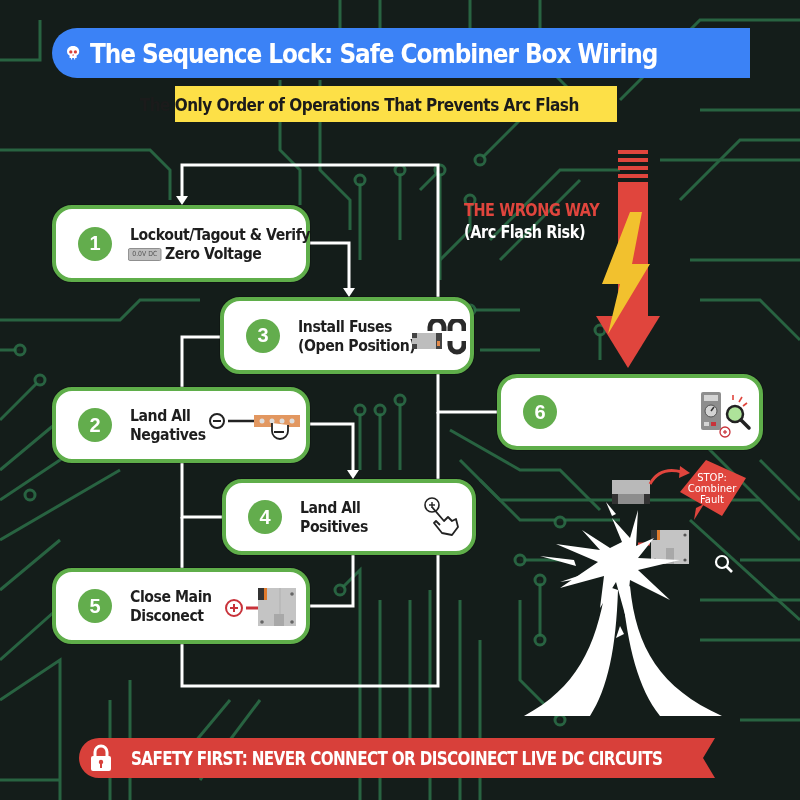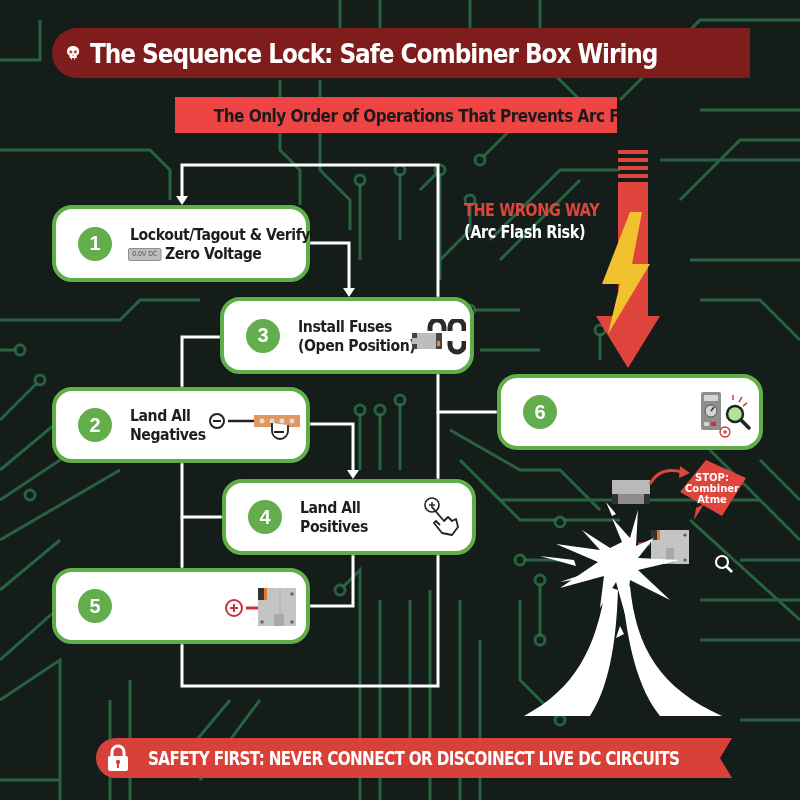--- a/index.html
+++ b/index.html
@@ -8,38 +8,38 @@
     background: #141d1a;
     font-family: "Liberation Sans", "DejaVu Sans", sans-serif;
     position: relative;
   }
   .bg-circuit { position: absolute; left: 0; top: 0; width: 800px; height: 800px; z-index: 0; }
   .connectors { position: absolute; left: 0; top: 0; width: 800px; height: 800px; z-index: 1; }
   .layer { position: absolute; z-index: 2; }
 
   .title-banner {
     left: 52px; top: 28px; width: 698px; height: 50px;
-    background: #7f1d1d;
+    background: #3b82f6;
     border-radius: 25px 0 0 25px;
     display: flex; align-items: center;
     padding-left: 14px;
   }
   .title-banner .skull { width: 28px; height: 30px; margin-right: 10px; }
   .title-text {
     color: #ffffff; font-weight: bold; font-size: 27px;
     font-family: "DejaVu Sans", sans-serif;
     letter-spacing: -1.2px;
     transform: scaleX(0.86); transform-origin: left center;
     white-space: nowrap;
   }
 
   .subtitle-box {
-    left: 175px; top: 97px; width: 442px; height: 36px;
-    background: #ef4444;
-    display: flex; align-items: center; justify-content: flex-start;
+    left: 175px; top: 86px; width: 442px; height: 36px;
+    background: #fde047;
+    display: flex; align-items: center; justify-content: flex-end;
   }
   .subtitle-text {
     color: #1b1b1b; font-weight: bold; font-size: 18px;
     font-family: "DejaVu Sans", sans-serif;
     letter-spacing: -0.6px;
     transform: scaleX(0.85);
     white-space: nowrap;
   }
 
   .step {
@@ -93,27 +93,27 @@
     font-family: "DejaVu Sans", sans-serif;
     transform: scaleX(0.85); white-space: nowrap; letter-spacing: -0.5px;
     margin-top: 2px;
   }
 
   .stop-sign {
     left: 676px; top: 458px; width: 72px; height: 64px;
   }
   .stop-text {
     position: absolute; left: 0; top: 14px; width: 100%;
-    text-align: center; color: #ffffff; font-weight: bold;
+    text-align: center; color: #ffffff; font-weight: normal;
     font-size: 10px; line-height: 11px;
     font-family: "DejaVu Sans", sans-serif;
   }
 
   .footer-banner {
-    left: 96px; top: 738px; width: 636px; height: 32px;
+    left: 79px; top: 738px; width: 636px; height: 32px;
     display: flex; align-items: center;
   }
   .footer-bg { position: absolute; left: 0; top: 0; }
   .footer-lock { position: absolute; left: 10px; top: 6px; width: 24px; height: 28px; }
   .footer-text {
     position: absolute; left: 52px; top: 9px;
     color: #ffffff; font-weight: bold; font-size: 19px;
     font-family: "DejaVu Sans", sans-serif;
     letter-spacing: -0.8px;
     transform: scaleX(0.80); transform-origin: left center;
@@ -309,20 +309,24 @@
   <svg class="step-icon" style="left:196px; top:12px; width:40px; height:44px;" viewBox="0 0 40 44">
     <circle cx="10" cy="10" r="7" fill="none" stroke="#222" stroke-width="1.6"></circle>
     <line x1="7" y1="10" x2="13" y2="10" stroke="#222" stroke-width="1.4"></line>
     <line x1="10" y1="7" x2="10" y2="13" stroke="#222" stroke-width="1.4"></line>
     <path d="M10 12 L22 26 L26 22 L30 26 L34 24 L36 32 L30 40 L20 38 L12 28 L14 26 L18 30" fill="none" stroke="#222" stroke-width="1.8" stroke-linejoin="round"></path>
   </svg>
 </div>
 
 <div class="layer step s5">
   <div class="step-num">5</div>
+  <div class="step-text">
+    <span class="line">Close Main</span>
+    <span class="line">Disconect</span>
+  </div>
   <svg class="step-icon" style="left:168px; top:10px; width:80px; height:52px;" viewBox="0 0 80 52">
     <circle cx="10" cy="26" r="8" fill="none" stroke="#c8323a" stroke-width="2"></circle>
     <line x1="6" y1="26" x2="14" y2="26" stroke="#c8323a" stroke-width="2"></line>
     <line x1="10" y1="22" x2="10" y2="30" stroke="#c8323a" stroke-width="2"></line>
     <line x1="22" y1="26" x2="34" y2="26" stroke="#c8323a" stroke-width="3"></line>
     <rect x="34" y="6" width="38" height="38" fill="#c4c4c4"></rect>
     <rect x="34" y="6" width="8" height="12" fill="#333"></rect>
     <rect x="40" y="6" width="3" height="12" fill="#e07a2c"></rect>
     <line x1="56" y1="6" x2="56" y2="44" stroke="#b0b0b0" stroke-width="1"></line>
     <rect x="50" y="32" width="10" height="12" fill="#a8a8a8"></rect>
@@ -409,21 +413,21 @@
 </svg>
 
 <div class="layer stop-sign">
   <svg style="position:absolute;left:0;top:0;" width="72" height="64" viewBox="0 0 72 64">
     <polygon points="30,2 70,20 46,58 4,34" fill="#e0453d"></polygon>
     <polygon points="20,50 28,46 18,62" fill="#e0453d"></polygon>
   </svg>
   <div class="stop-text">
     <div>STOP:</div>
     <div>Combiner</div>
-    <div>Atme</div>
+    <div>Fault</div>
   </div>
 </div>
 
 <div class="layer footer-banner">
   <svg class="footer-bg" width="636" height="40" viewBox="0 0 636 40">
     <path d="M20 0 L636 0 L624 20 L636 40 L20 40 A20 20 0 0 1 20 0 Z" fill="#d8403a"></path>
   </svg>
   <svg class="footer-lock" viewBox="0 0 24 28">
     <path d="M6 12 L6 8 A6 6 0 0 1 18 8 L18 12" fill="none" stroke="#ffffff" stroke-width="3"></path>
     <rect x="2" y="12" width="20" height="15" rx="2" fill="#ffffff"></rect>

